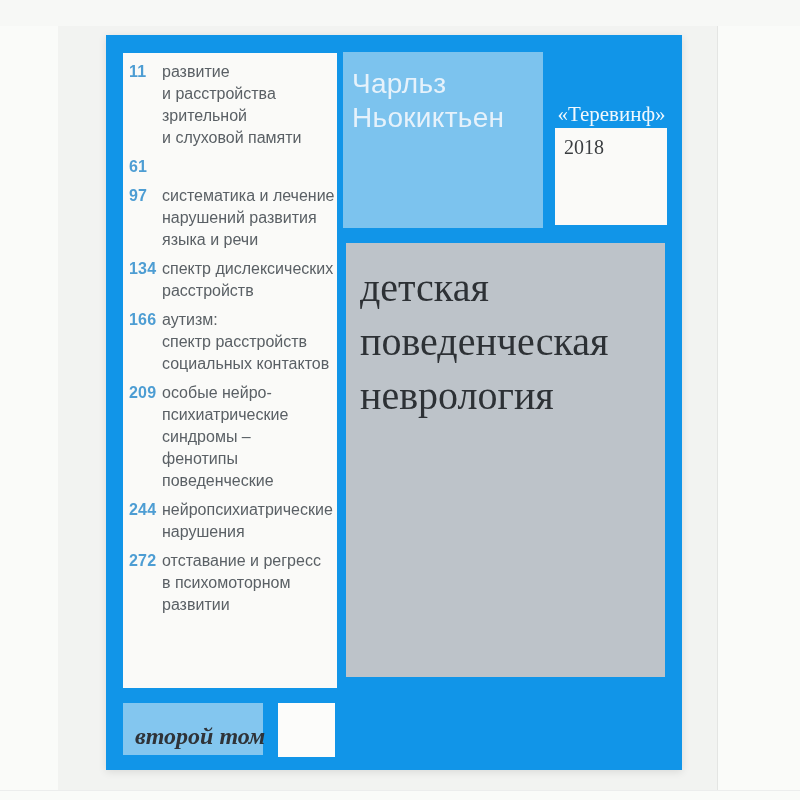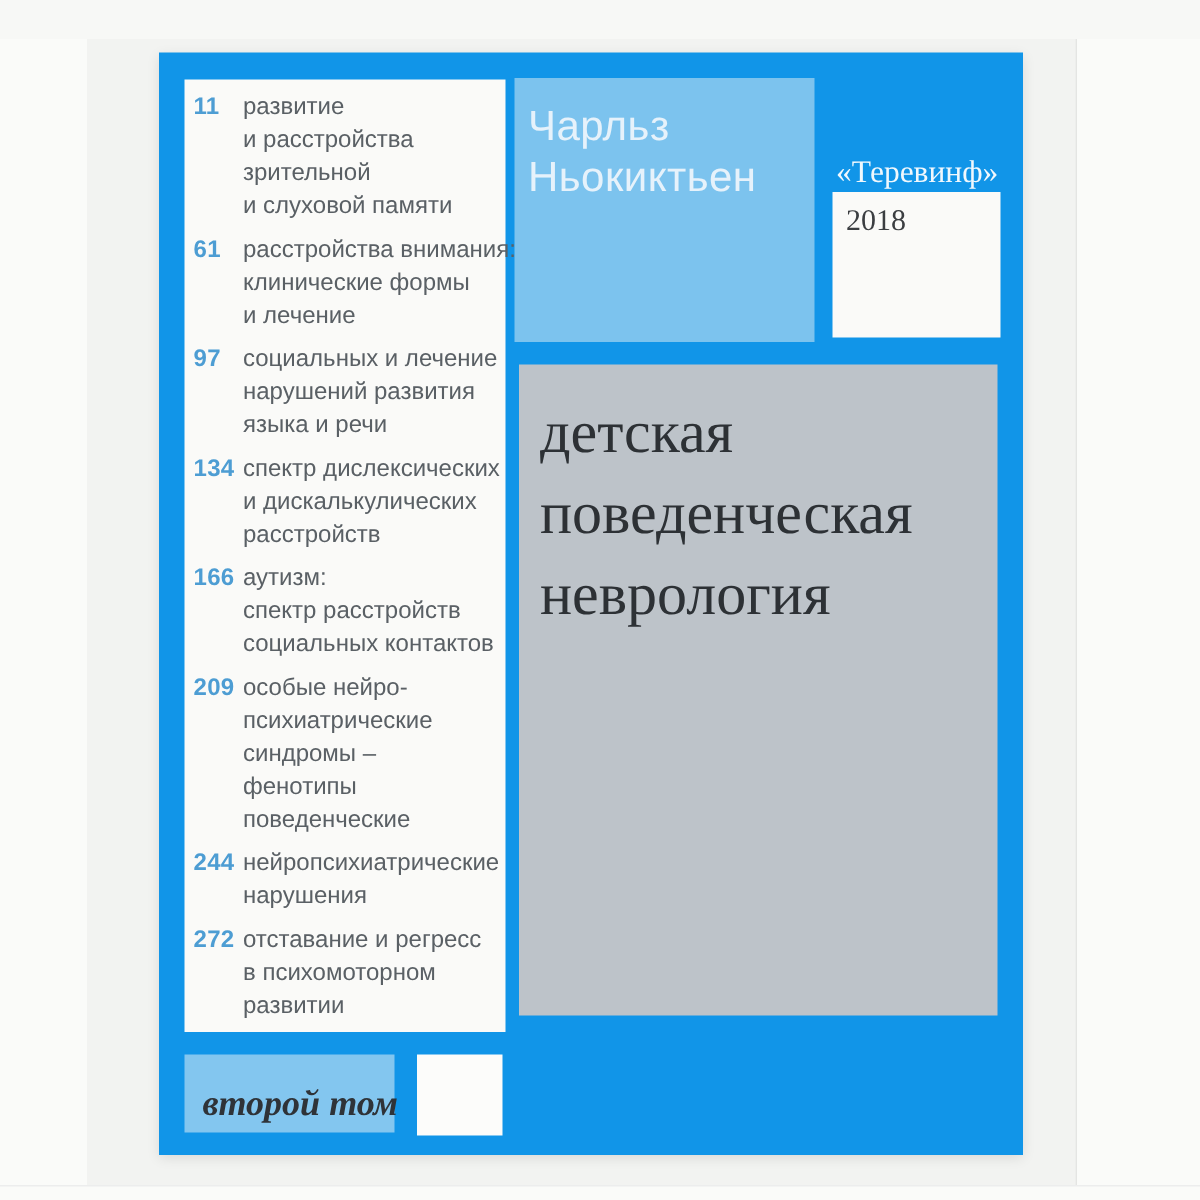--- a/index.html
+++ b/index.html
@@ -107,39 +107,33 @@
           <span class="toc-page">11</span>
           <span class="toc-lines">
             <div class="toc-line">развитие</div>
             <div class="toc-line">и расстройства</div>
             <div class="toc-line">зрительной</div>
             <div class="toc-line">и слуховой памяти</div>
           </span>
         </div>
         <div class="toc-entry">
           <span class="toc-page">61</span>
-          <span class="toc-lines">
-            <div class="toc-line">расстройства внимания:</div>
-            <div class="toc-line">клинические формы</div>
-            <div class="toc-line">и лечение</div>
-          </span>
         </div>
         <div class="toc-entry">
           <span class="toc-page">97</span>
           <span class="toc-lines">
-            <div class="toc-line">социальных и лечение</div>
+            <div class="toc-line">систематика и лечение</div>
             <div class="toc-line">нарушений развития</div>
             <div class="toc-line">языка и речи</div>
           </span>
         </div>
         <div class="toc-entry">
           <span class="toc-page">134</span>
           <span class="toc-lines">
             <div class="toc-line">спектр дислексических</div>
-            <div class="toc-line">и дискалькулических</div>
             <div class="toc-line">расстройств</div>
           </span>
         </div>
         <div class="toc-entry">
           <span class="toc-page">166</span>
           <span class="toc-lines">
             <div class="toc-line">аутизм:</div>
             <div class="toc-line">спектр расстройств</div>
             <div class="toc-line">социальных контактов</div>
           </span>

